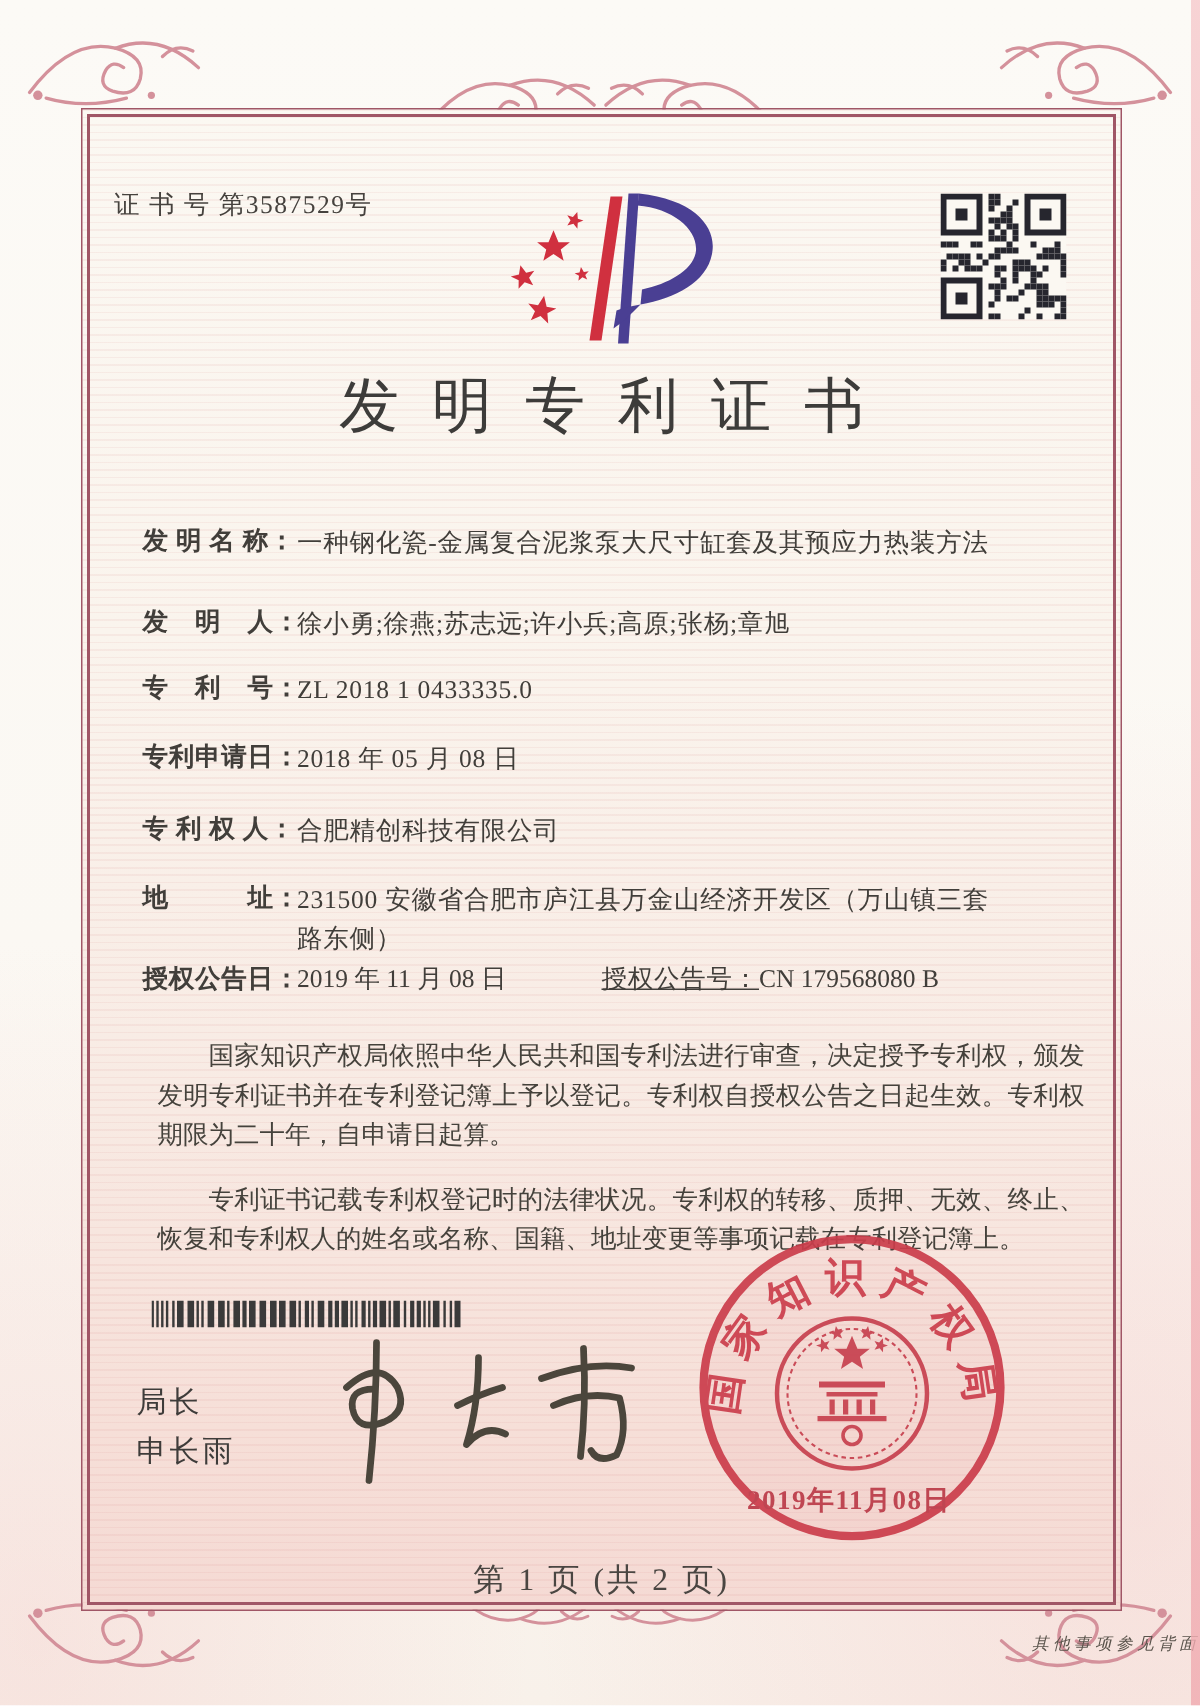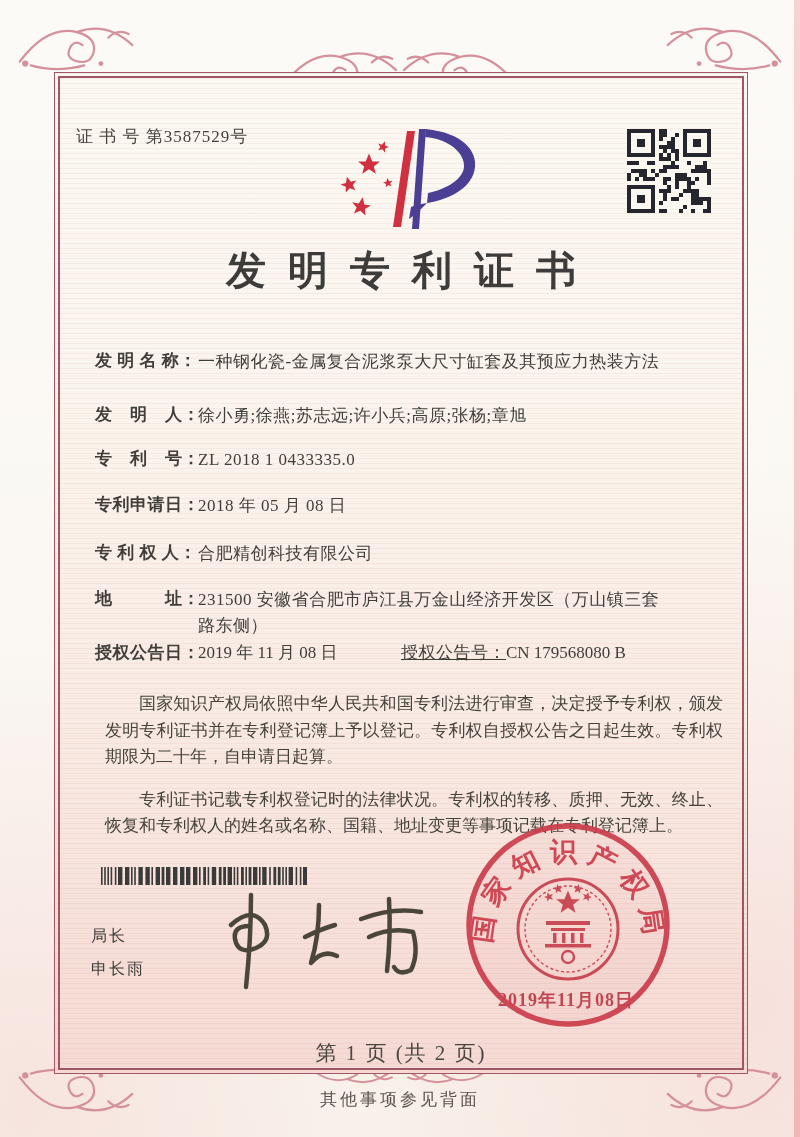--- a/index.html
+++ b/index.html
@@ -32,52 +32,52 @@
   }
   .orn{position:absolute;color:#d4919b;pointer-events:none;}
   
   .cert-no{
     position:absolute;left:21px;top:52px;font-size:17px;color:#46423e;letter-spacing:1px;
   }
   .logo{position:absolute;left:276px;top:50px;}
   .qr{position:absolute;left:572px;top:56px;}
   .title{
     position:absolute;left:0;top:170px;width:100%;text-align:center;
-    font-size:40px;font-weight:700;color:#3d3c3a;letter-spacing:22px;padding-left:22px;
+    font-size:40px;font-weight:400;color:#3d3c3a;letter-spacing:22px;padding-left:22px;
     margin:0;box-sizing:border-box;
   }
   
   .row{position:absolute;left:40px;width:620px;font-size:17px;color:#413e3a;}
   .lbl{display:inline-block;width:103px;white-space:pre;vertical-align:top;letter-spacing:.5px;font-weight:bold;}
   .val{display:inline-block;width:470px;vertical-align:top;line-height:26px;letter-spacing:.5px;}
   .r0{top:276px}.r1{top:330px}.r2{top:374px}.r3{top:420px}.r4{top:468px}.r5{top:514px}.r6{top:568px}
   .grant-no{position:absolute;left:306px;top:0;}
   .grant-no .lbl2{letter-spacing:.5px;text-decoration:underline;}
   
   .body-text{
     position:absolute;left:34px;top:602px;width:650px;
     font-size:17px;line-height:26.5px;color:#45423c;text-align:justify;
   }
   .body-text p{margin:16px;text-indent:2em;}
   
   .barcode{position:absolute;left:46px;top:794px;}
   .director{
     position:absolute;left:36px;top:846px;
     font-family:"Liberation Sans","DejaVu Sans",sans-serif;
-    font-size:16px;color:#3e3c3a;line-height:33px;letter-spacing:2px;
+    font-size:20px;color:#3e3c3a;line-height:33px;letter-spacing:2px;
   }
   .signature{position:absolute;left:146px;top:812px;}
   .seal{position:absolute;left:398px;top:748px;opacity:.92;}
   .page-num{
     position:absolute;left:0;top:966px;width:100%;text-align:center;
     font-size:21px;color:#4a4642;letter-spacing:2px;
   }
   .back-note{
-    position:absolute;left:0;top:1088px;width:100%;text-align:center;
-    font-size:17px;color:#5a544c;letter-spacing:3px;
+    position:absolute;left:0;top:1088px;width:100%;text-align:right;
+    font-size:11px;color:#5a544c;letter-spacing:3px;font-style:italic;
   }
 </style>
 </head>
 <body>
 
 <div class="page">
 
   <svg width="0" height="0" style="position:absolute">
     <defs>
       <symbol id="orn-flourish" viewBox="0 0 130 62">

